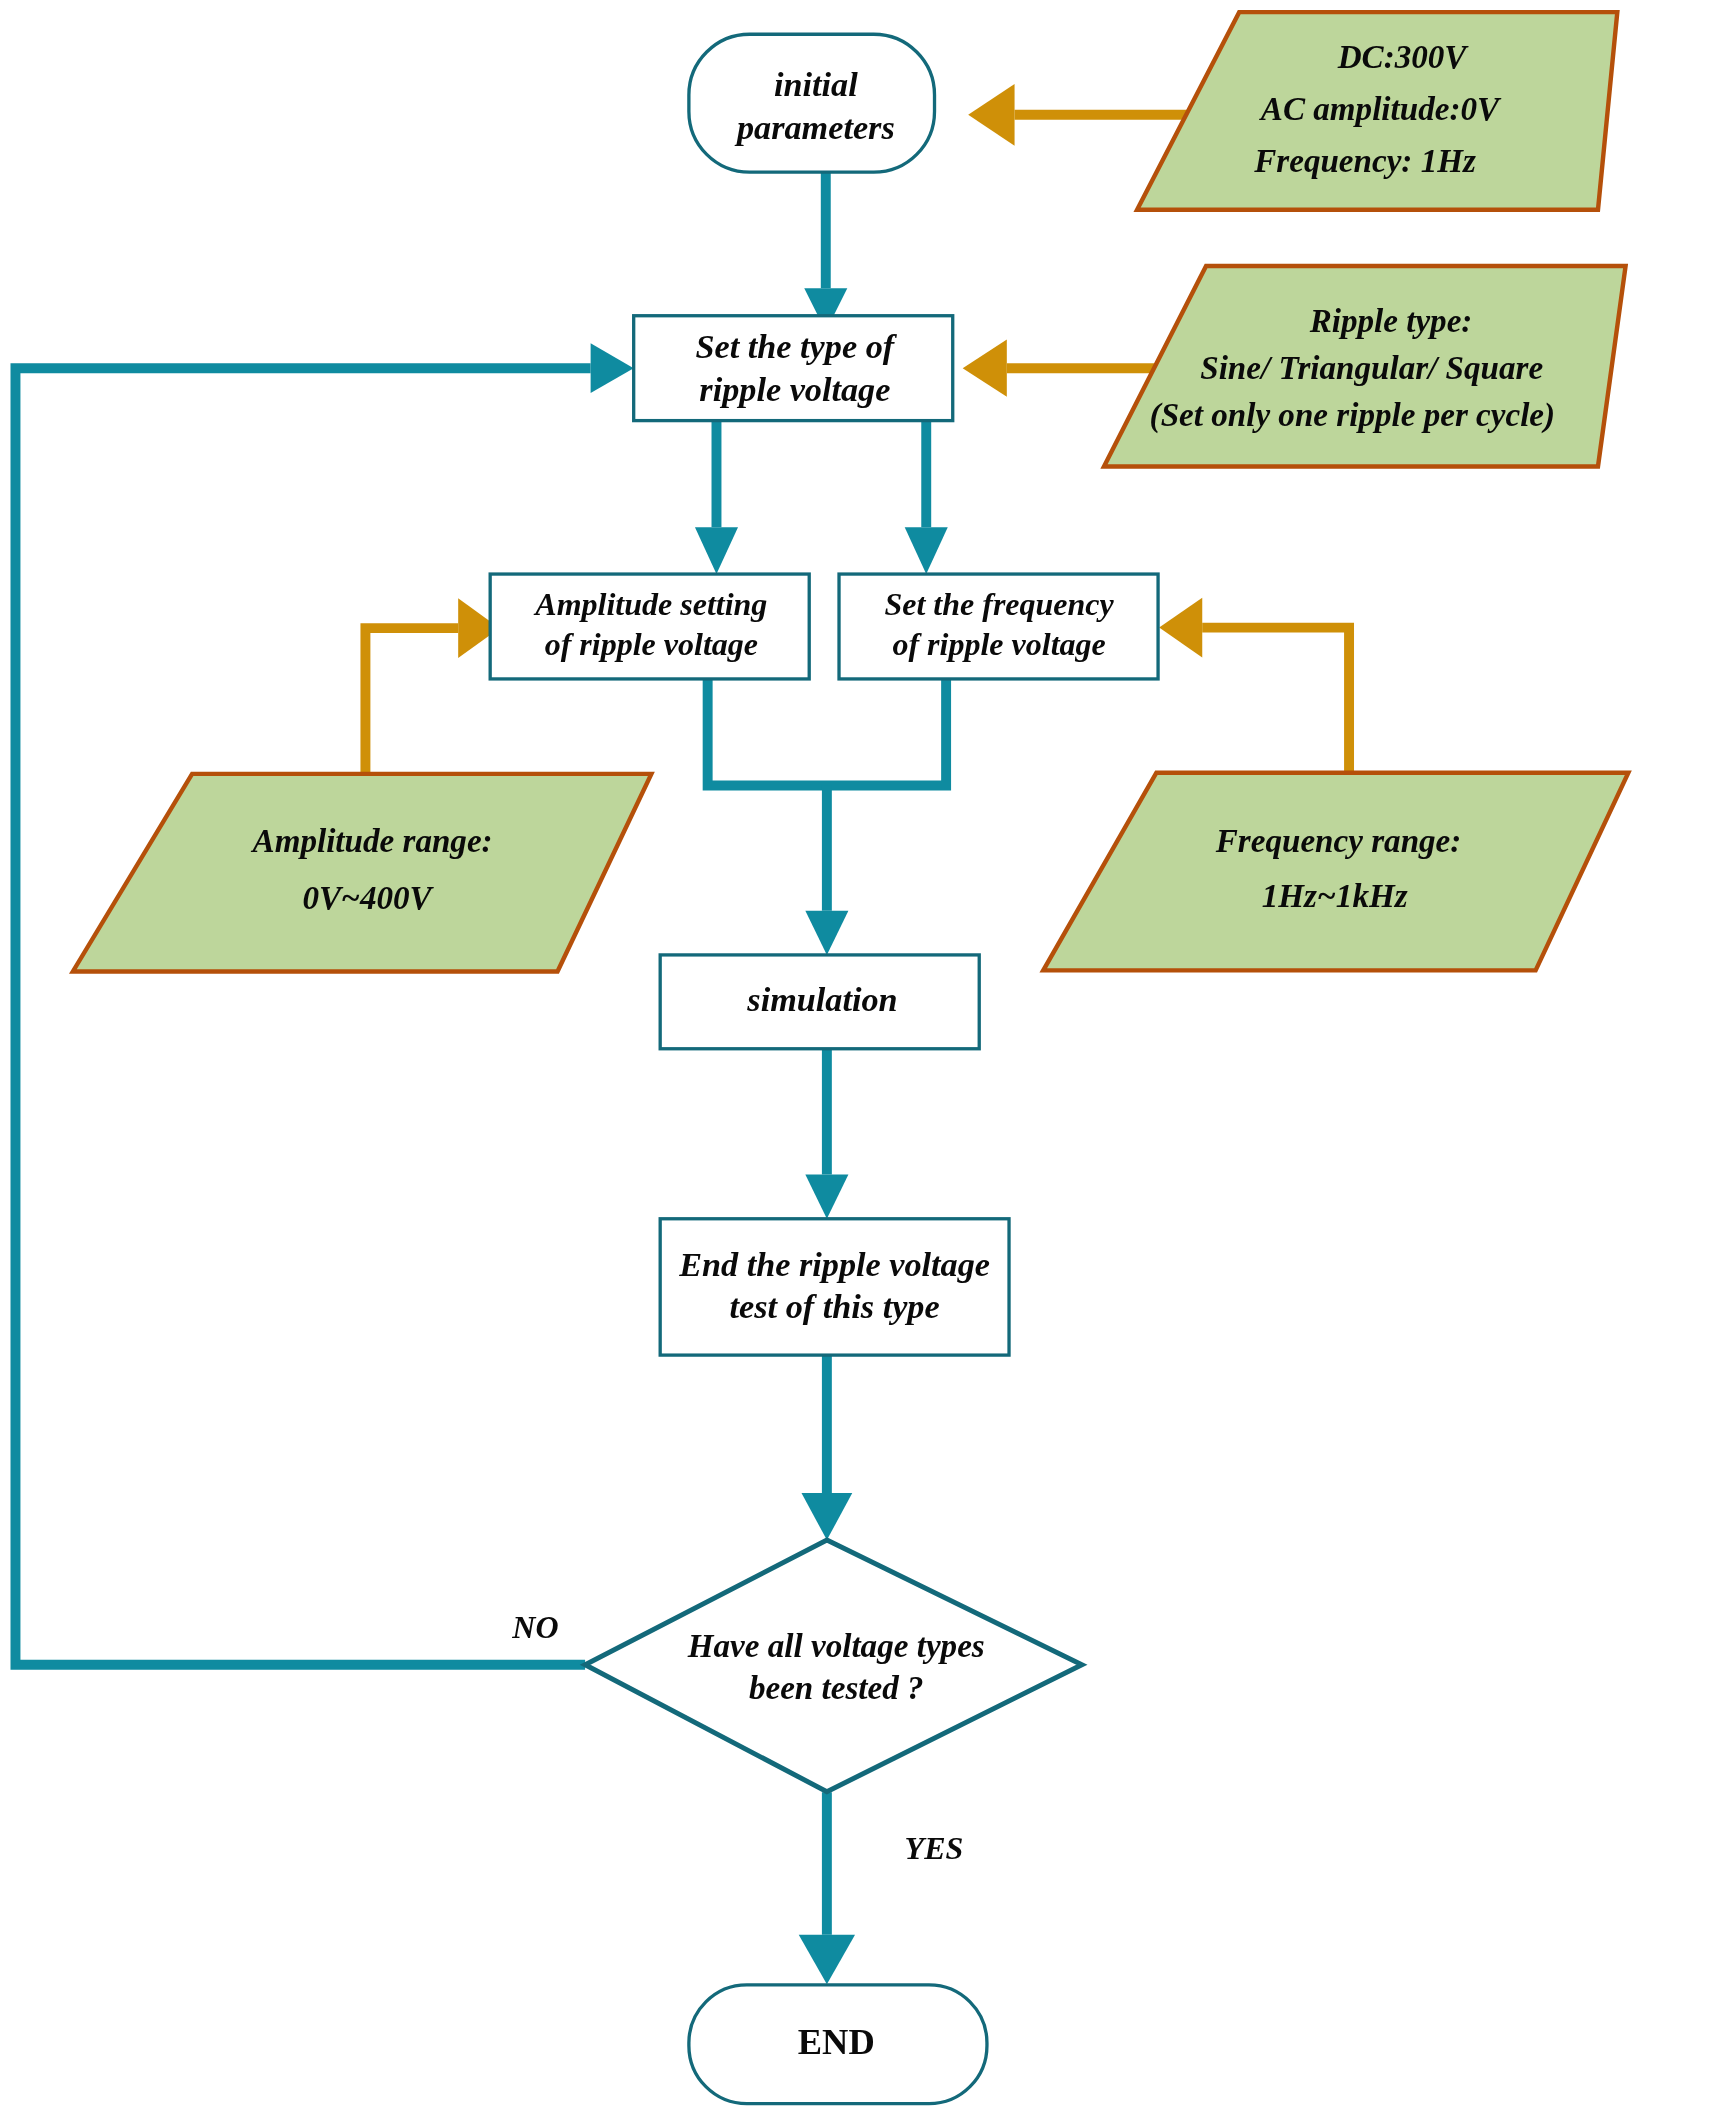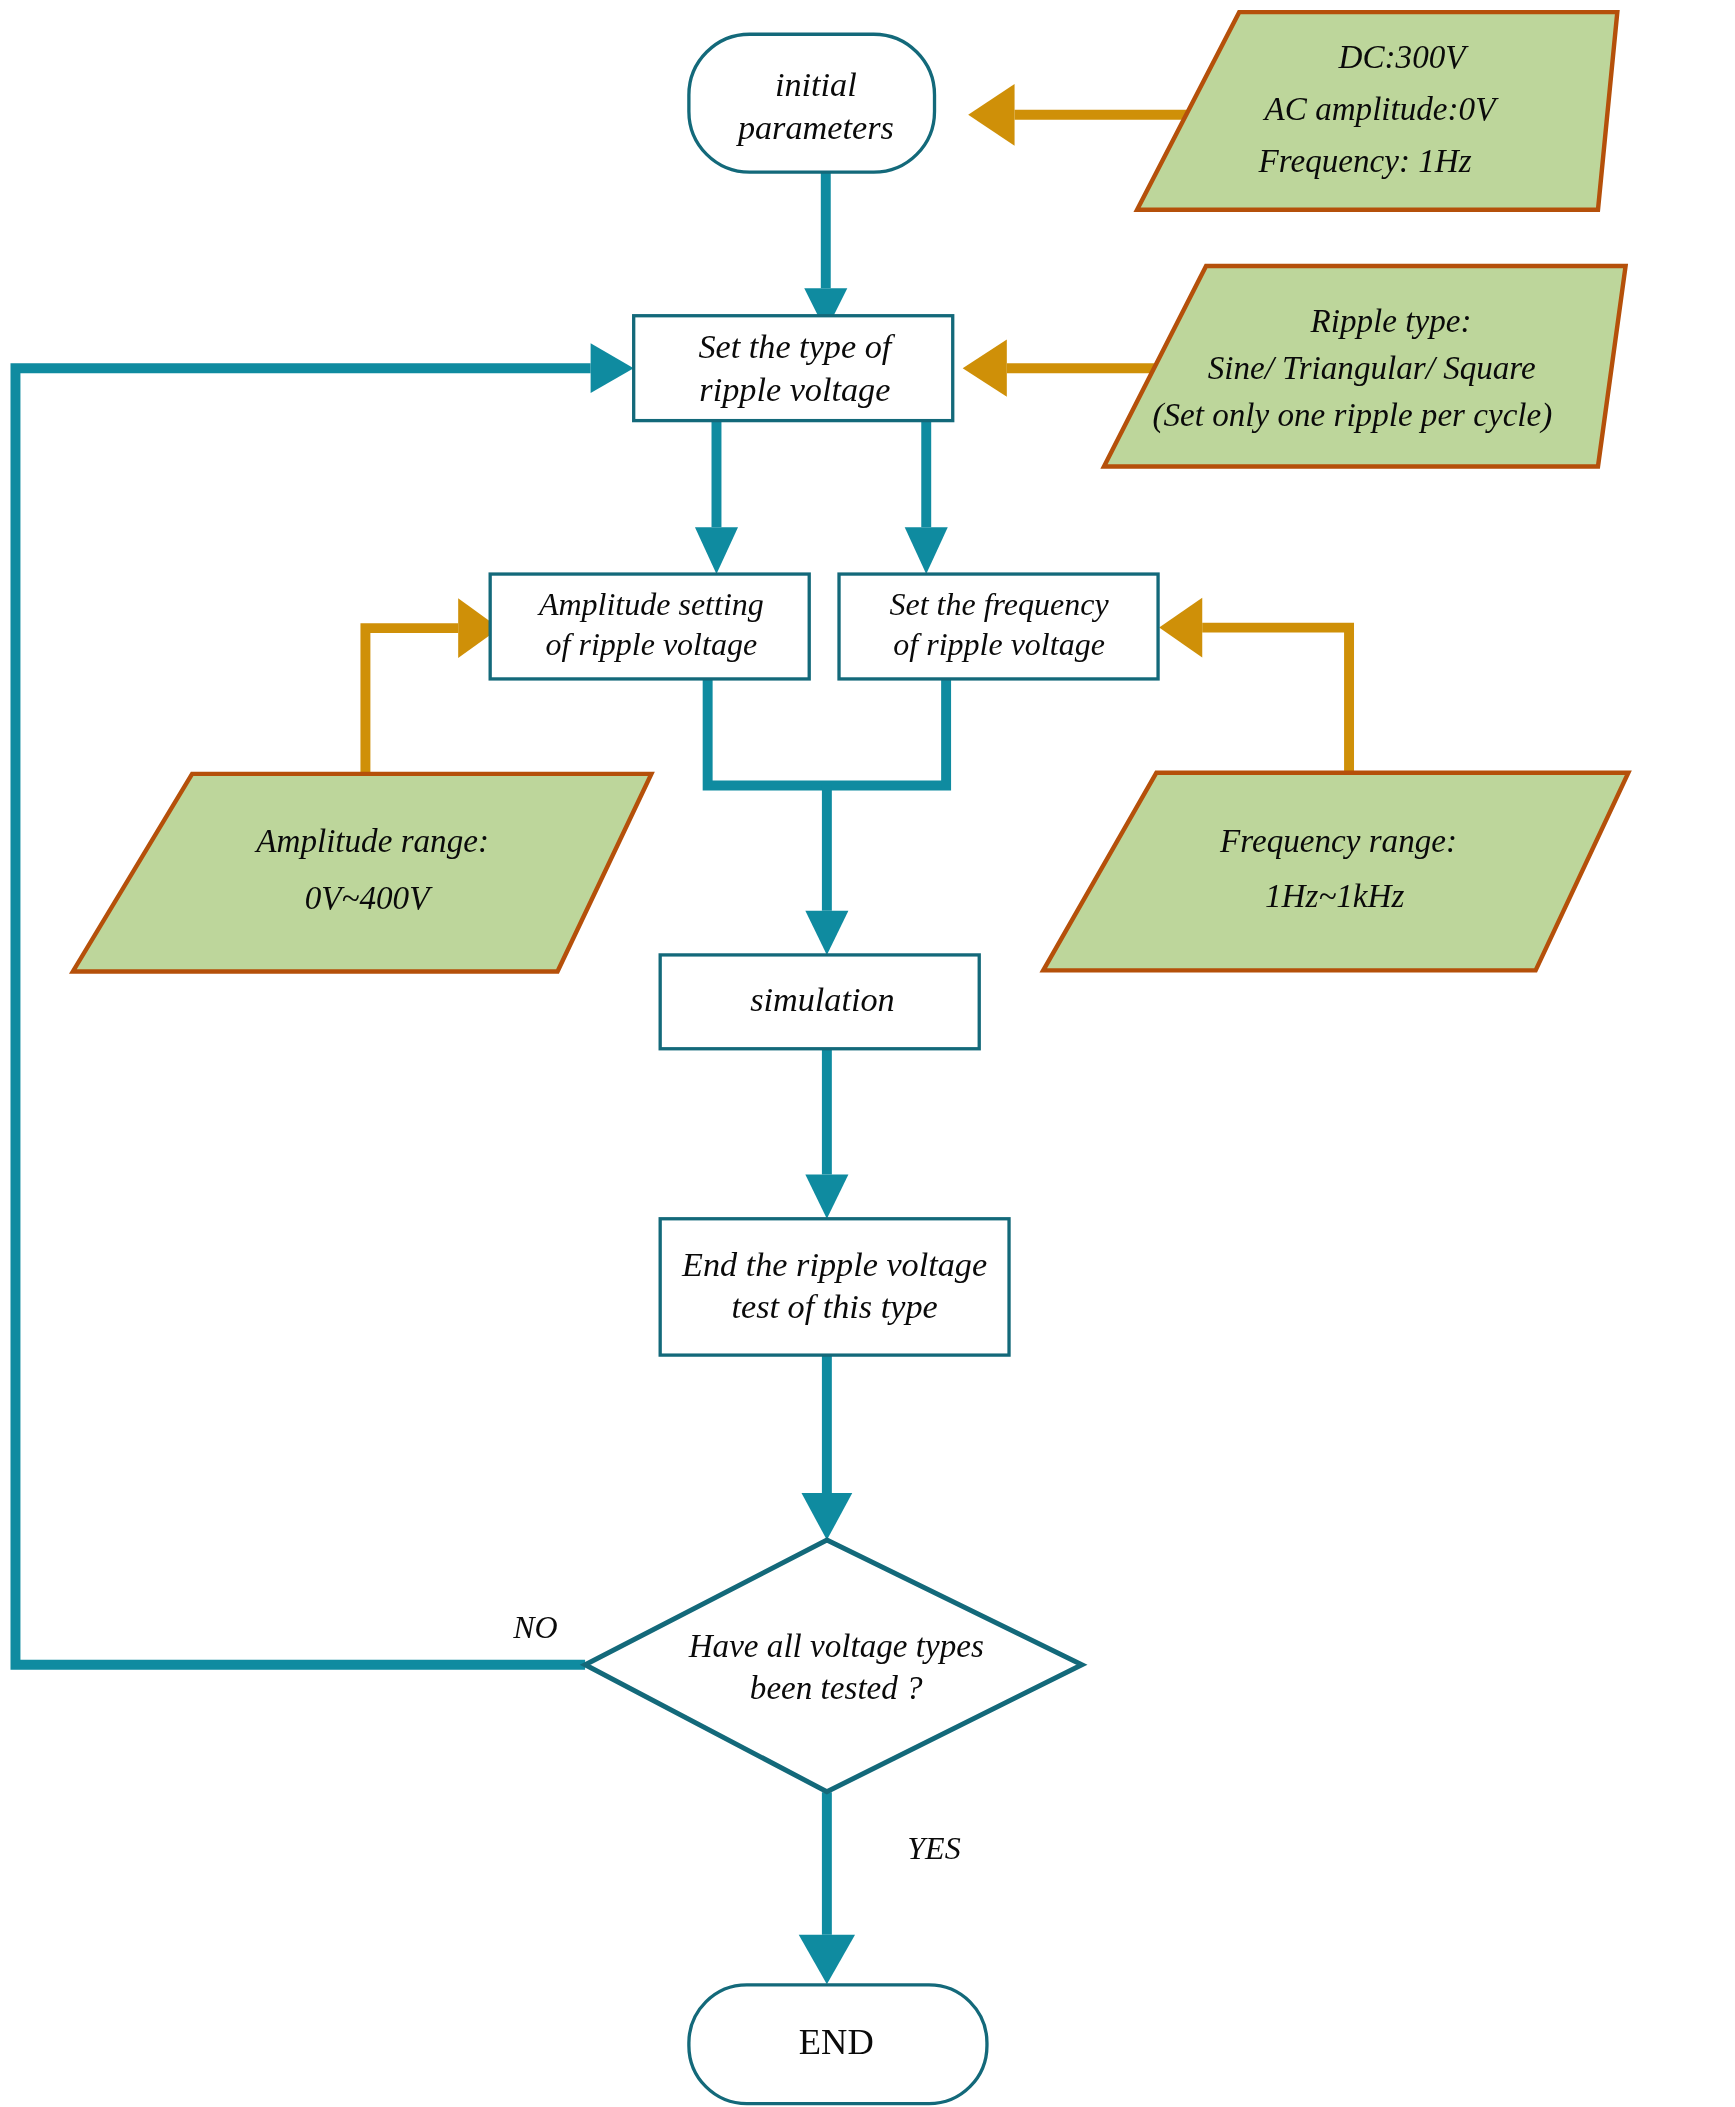--- a/index.html
+++ b/index.html
@@ -10,20 +10,21 @@
   body {
     width: 1736px;
     height: 2108px;
     overflow: hidden;
     font-family: "Liberation Serif", serif;
   }
   #flow-root {
     position: relative;
     width: 1736px;
     height: 1516px;
+    font-weight: bold;
   }
   svg.canvas {
     position: absolute;
     top: 0;
     left: 0;
     width: 1736px;
     height: 2108px;
   }
   .node-text {
     font-family: "Liberation Serif", serif;

